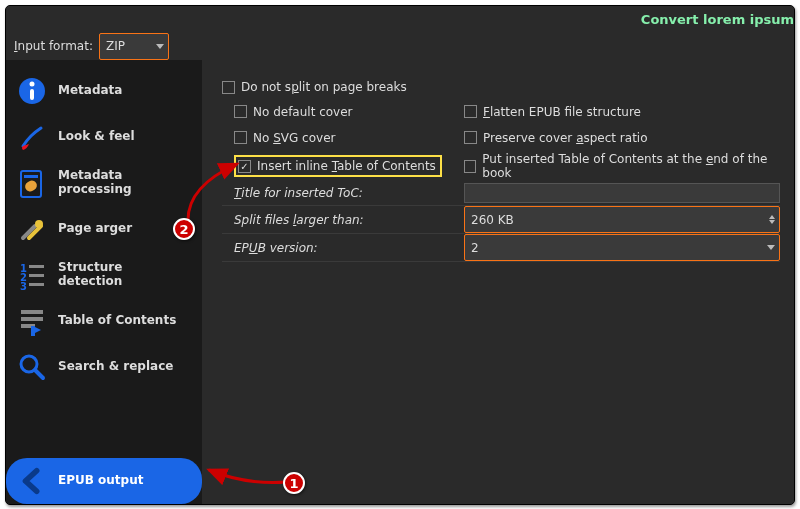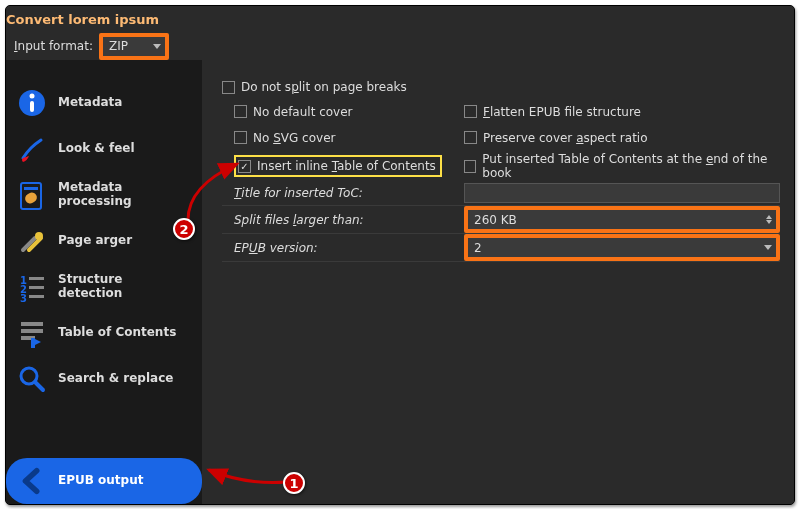--- a/index.html
+++ b/index.html
@@ -20,42 +20,42 @@
   display: flex;
   flex-direction: column;
   overflow: hidden;
   position: relative;
 }
 .titlebar {
   height: 26px;
   background: #2a2a2a;
   display: flex;
   align-items: center;
-  justify-content: flex-start;
-  color: #fdba74;
+  justify-content: flex-end;
+  color: #86efac;
   font-weight: bold;
   font-size: 13px;
 }
 .toolbar-row {
   height: 28px;
   display: flex;
   align-items: center;
   padding: 0 8px;
   gap: 6px;
   background: #2a2a2a;
 }
 .toolbar-row .lbl {
   color: #ddd;
 }
 .combo {
   display: inline-flex;
   align-items: center;
   justify-content: space-between;
   background: #3a3a3a;
-  border: 4px solid #f97316;
+  border: 1px solid #f97316;
   border-radius: 2px;
   height: 27px;
   padding: 0 4px 0 6px;
   min-width: 70px;
   color: #ddd;
 }
 .combo .arrow {
   margin-left: 6px;
   width: 0; height: 0;
   border-left: 4px solid transparent;
@@ -65,21 +65,21 @@
 .body {
   flex: 1;
   display: flex;
   min-height: 0;
 }
 .sidebar {
   width: 196px;
   background: #1a1a1a;
   display: flex;
   flex-direction: column;
-  padding-top: 20px;
+  padding-top: 8px;
   justify-content: center;
 }
 .side-item {
   display: flex;
   align-items: center;
   gap: 10px;
   padding: 7px 10px;
   color: #ddd;
   font-weight: bold;
   min-height: 40px;

